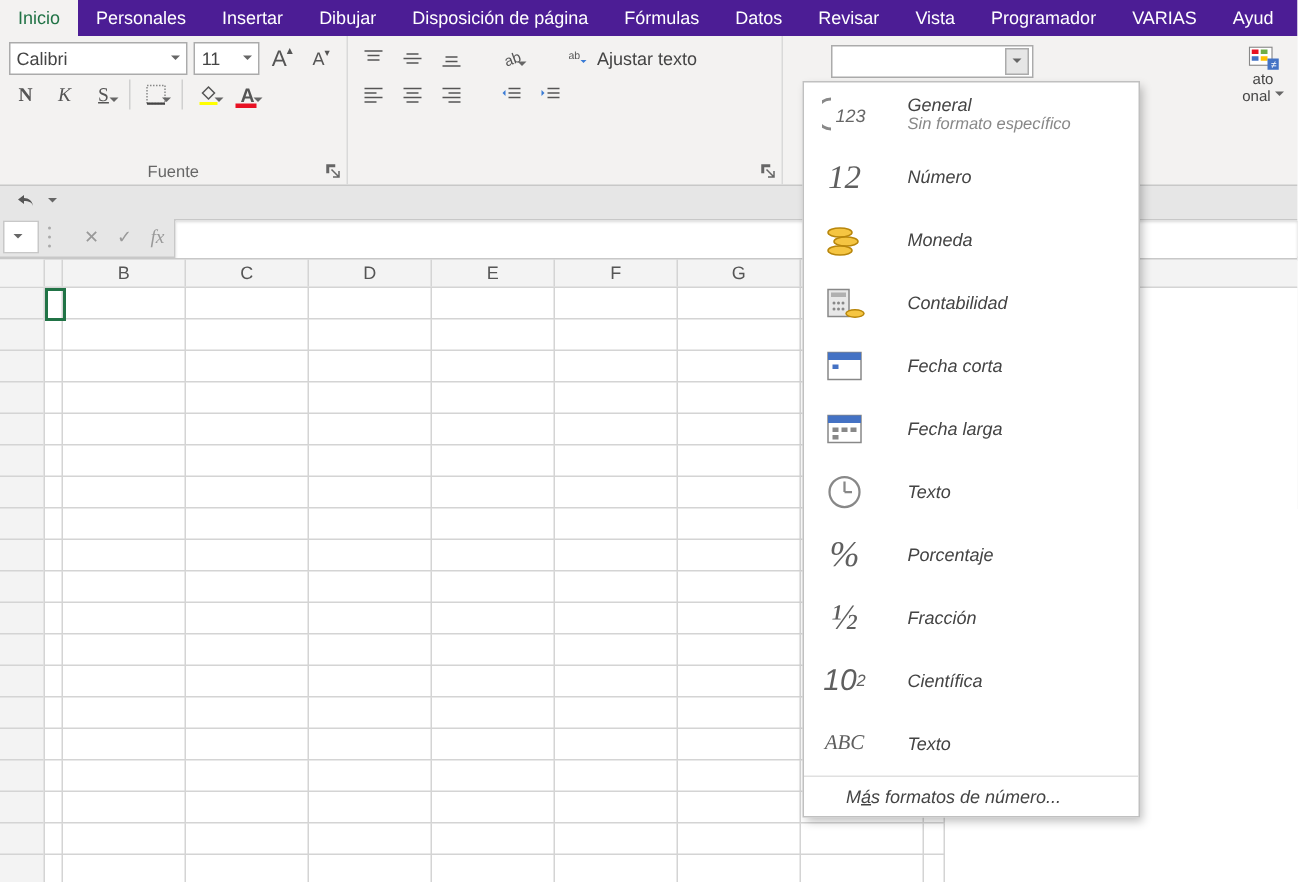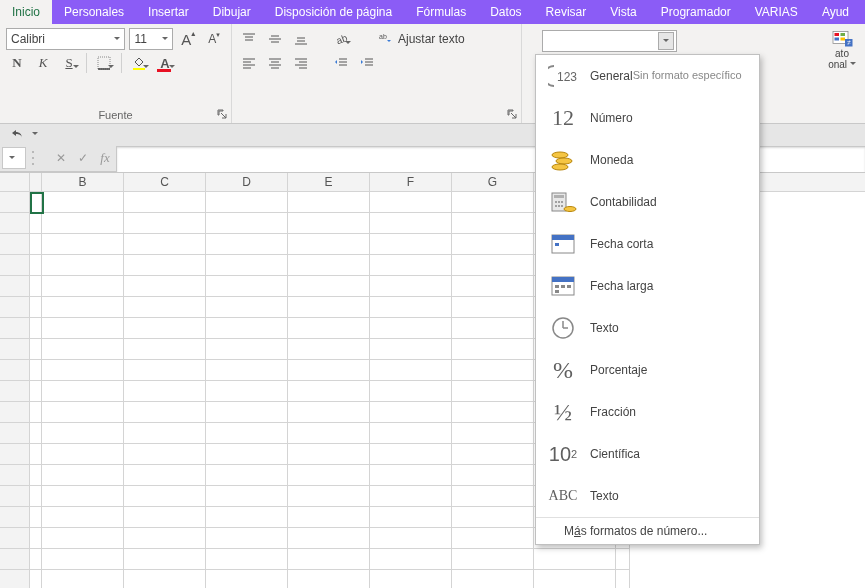--- a/index.html
+++ b/index.html
@@ -1,19 +1,19 @@
 <!DOCTYPE html>
 <html><head>
 <meta charset="utf-8">
 <style>
   * { margin: 0; padding: 0; box-sizing: border-box; font-family: "Segoe UI", Tahoma, sans-serif; }
   body { background: #f3f3f3; width: 865px; height: 588px; overflow: hidden; font-size: 12px; color: #444; }
 
   
-  .tabs { height: 24px; background: #8b5cf6; display: flex; align-items: stretch; color: #fff; }
+  .tabs { height: 24px; background: #4c1d95; display: flex; align-items: stretch; color: #fff; }
   .tab { padding: 0 12px; display: flex; align-items: center; font-size: 12px; cursor: pointer; white-space: nowrap; }
   .tab.active { background: #f3f2f1; color: #217346; }
 
   
   .ribbon { height: 100px; background: #f3f2f1; border-bottom: 1px solid #c8c8c8; display: flex; }
   .group { border-right: 1px solid #d9d9d9; display: flex; flex-direction: column; justify-content: space-between; padding: 4px 6px 0 6px; position: relative; }
   .group-label { text-align: center; font-size: 11px; color: #666; padding: 2px 0; }
   .group-launcher { position: absolute; right: 3px; bottom: 3px; width: 12px; height: 12px; display:flex; align-items:center; justify-content:center; }
   .group-body { flex: 1; display: flex; flex-direction: column; gap: 2px; }
   .row { display: flex; align-items: center; gap: 4px; }
@@ -30,28 +30,28 @@
   .btn-wide { height: 22px; display:flex; align-items:center; padding:0 4px; gap:4px; cursor:pointer; }
   .sep { width:1px; height:20px; background:#d0d0d0; margin:0 2px; }
 
   .bold { font-weight:bold; font-family:"Times New Roman",serif; }
   .ital { font-style:italic; font-family:"Times New Roman",serif; }
   .under { text-decoration:underline; font-family:"Times New Roman",serif; }
 
   .caret { display:inline-block; width:0; height:0; border:3px solid transparent; border-top-color:#666; margin-top:2px; }
 
   
-  .numfmt-group { padding: 6px 6px 0 6px; position:relative; }
+  .numfmt-group { padding: 6px 6px 0 18px; position:relative;font-style:italic; }
   .numfmt-combo { width:135px; height:22px; border:1px solid #ababab; background:#fff; display:flex; align-items:center; padding:0 2px; }
   .numfmt-combo .combo-btn { width:16px; height:18px; background:#e6e6e6; border:1px solid #ababab; display:flex; align-items:center; justify-content:center; margin-left:auto; }
 
   .numfmt-panel { position:absolute; top:30px; left:-1px; width:225px; background:#fff; border:1px solid #c0c0c0; box-shadow:2px 3px 6px rgba(0,0,0,0.25); z-index:100; }
   .numfmt-item { display:flex; align-items:center; gap:10px; padding:6px 10px; cursor:pointer; }
   .nf-icon { width:34px; height:30px; display:flex; align-items:center; justify-content:center; font-size:20px; color:#5f5f5f; font-family:"Times New Roman",serif; }
-  .nf-text { display:flex; flex-direction:row; }
+  .nf-text { display:flex; flex-direction:column;margin-left:15px; }
   .nf-title { font-size:12px; color:#444; }
   .nf-sub { font-size:11px; color:#888; }
   .numfmt-footer { border-top:1px solid #e0e0e0; padding:6px 12px; font-size:12px; color:#444; cursor:pointer; }
   .numfmt-footer u { text-decoration:underline; }
 
   
   .cond-group { padding:6px 4px 0 4px; }
   .cond-btn { width:38px; height:40px; display:flex; flex-direction:column; align-items:center; justify-content:center; font-size:10px; color:#444; cursor:pointer; }
 
   

